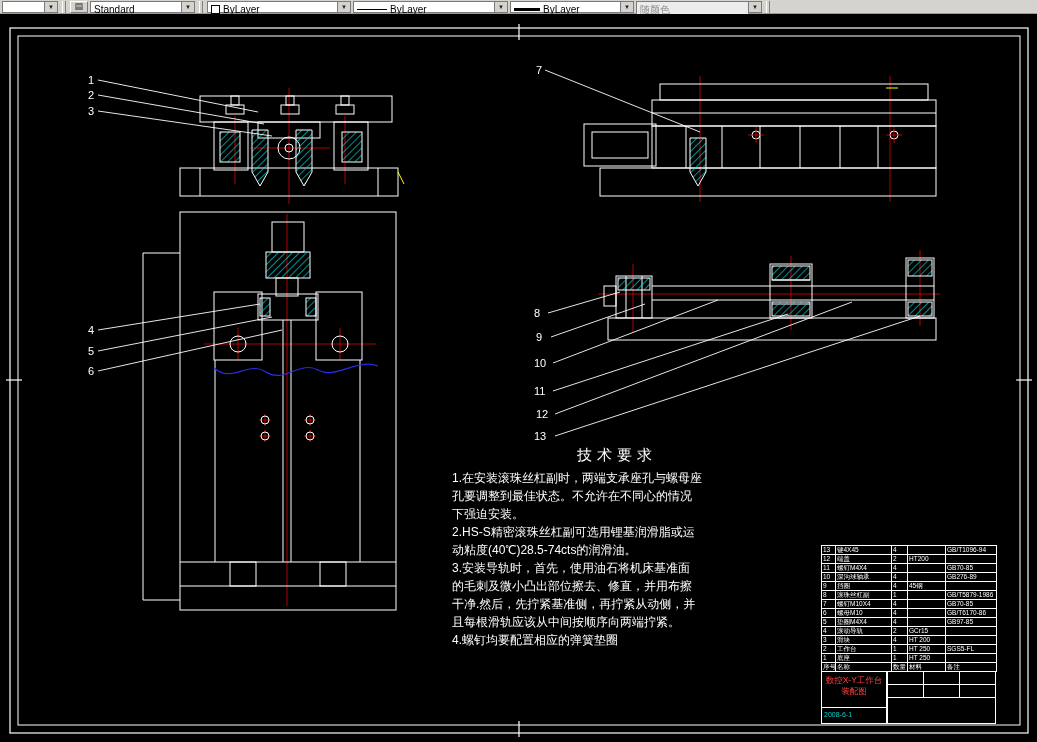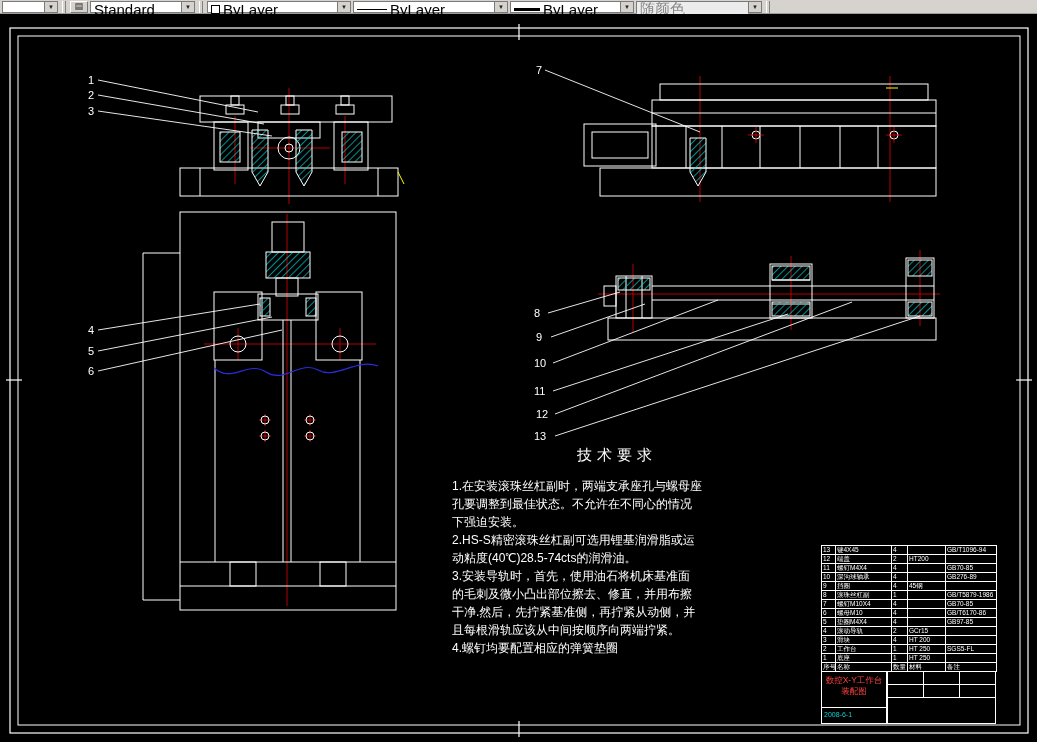--- a/index.html
+++ b/index.html
@@ -2,39 +2,39 @@
 <html><head>
 <meta charset="utf-8">
 <style>
   html,body{margin:0;padding:0;background:#000;}
   .app{position:relative;width:1037px;height:742px;background:#000;overflow:hidden;
        font-family:"Liberation Sans", sans-serif;}
   
   .toolbar{height:14px;background:#d6d3ce;border-bottom:1px solid #9b9b9b;
            display:flex;align-items:center;gap:2px;padding:0 2px;box-sizing:border-box;}
   .combo{display:flex;height:12px;border:1px solid #7a7a7a;background:#fff;box-sizing:border-box;}
-  .combo-field{flex:1;display:flex;align-items:center;gap:3px;padding:8px 3px;font-size:15px;
+  .combo-field{flex:1;display:flex;align-items:center;gap:3px;padding:8px 3px;font-size:10px;
                color:#000;overflow:hidden;white-space:nowrap;}
   .combo-arrow{width:12px;background:#d6d3ce;border-left:1px solid #7a7a7a;font-size:6px;
                display:flex;align-items:center;justify-content:center;color:#222;}
   .combo.disabled .combo-field{background:#ececec;color:#8a8a8a;}
   .tb-sep{width:2px;height:12px;border-left:1px solid #fff;border-right:1px solid #808080;margin:0 2px;}
   .tb-btn{width:18px;height:12px;background:#d6d3ce;border:1px solid #d6d3ce;border-top-color:#fff;
           border-left-color:#fff;border-right-color:#7a7a7a;border-bottom-color:#7a7a7a;
           font-size:9px;line-height:9px;padding:0;color:#222;}
   .w56{width:56px}.w105{width:105px}.w144{width:144px}.w155{width:155px}.w124{width:124px}.w122{width:126px}
   .lt-line{width:30px;border-top:1px solid #000;}
   .lw-line{width:26px;height:3px;background:#000;}
   .swatch{width:7px;height:7px;border:1px solid #000;background:#fff;}
   
   .canvas{position:relative;width:1037px;height:728px;background:#000;overflow:hidden;}
   .canvas svg{position:absolute;left:0;top:0;}
   
   .techreq{position:absolute;left:452px;top:432px;width:330px;color:#fff;}
-  .techreq-title{text-align:center;font-size:15px;letter-spacing:5px;margin:0 0 12px 0;}
+  .techreq-title{text-align:center;font-size:15px;letter-spacing:5px;margin:0 0 4px 0;}
   .techreq-body{font-size:12px;line-height:1.5;white-space:pre-line;}
   
   .titleblock{position:absolute;left:821px;top:531px;width:175px;color:#fff;}
   table.parts{border-collapse:collapse;width:175px;table-layout:fixed;}
   table.parts td{border:1px solid #fff;height:8px;padding:0 1px;font-size:6.5px;line-height:8px;
                  color:#fff;overflow:hidden;white-space:nowrap;}
   .tb-lower{display:flex;height:52px;border:1px solid #fff;border-top:none;box-sizing:border-box;}
   .tb-left{width:64px;border-right:1px solid #fff;display:flex;flex-direction:column;}
   .tb-title{flex:1;color:#ff4040;font-size:8.5px;line-height:11px;text-align:center;padding-top:3px;}
   .tb-date{height:15px;color:#00d2d2;font-size:7px;line-height:14px;padding-left:2px;border-top:1px solid #fff;}

